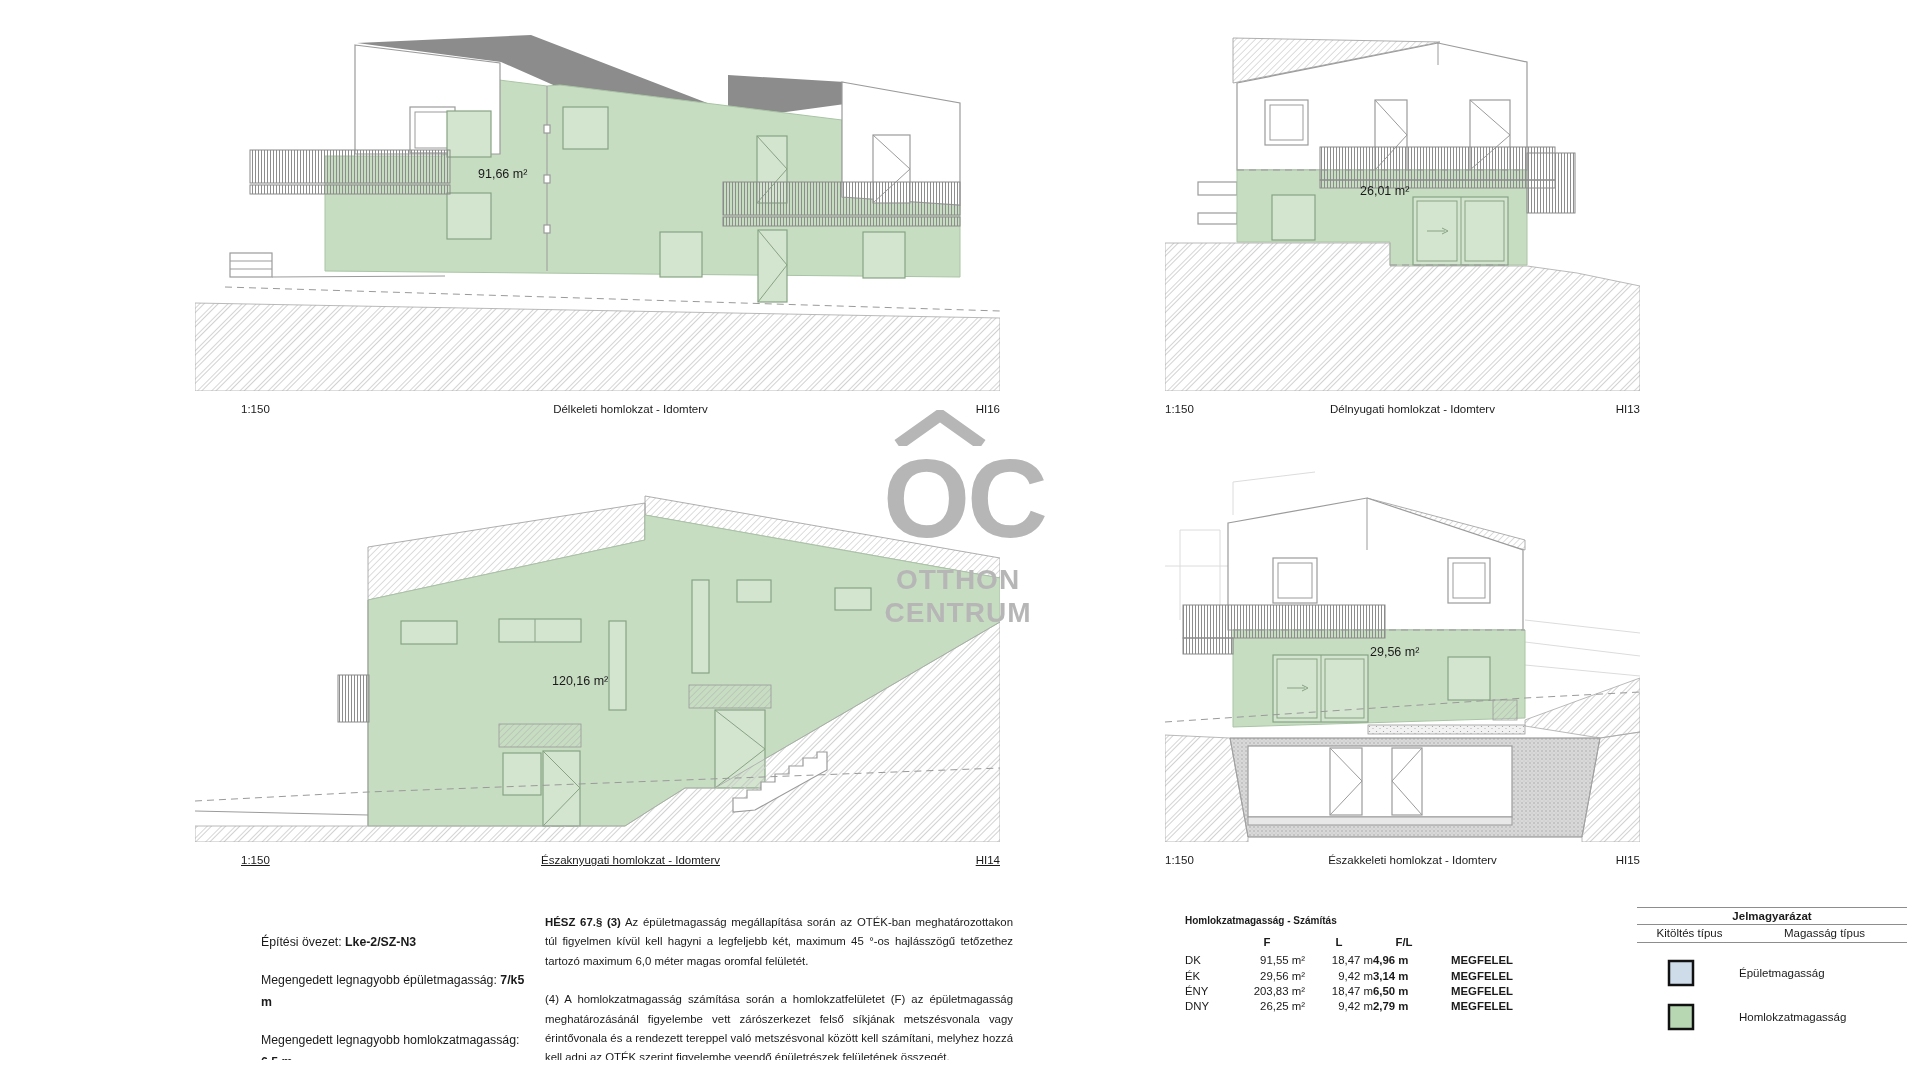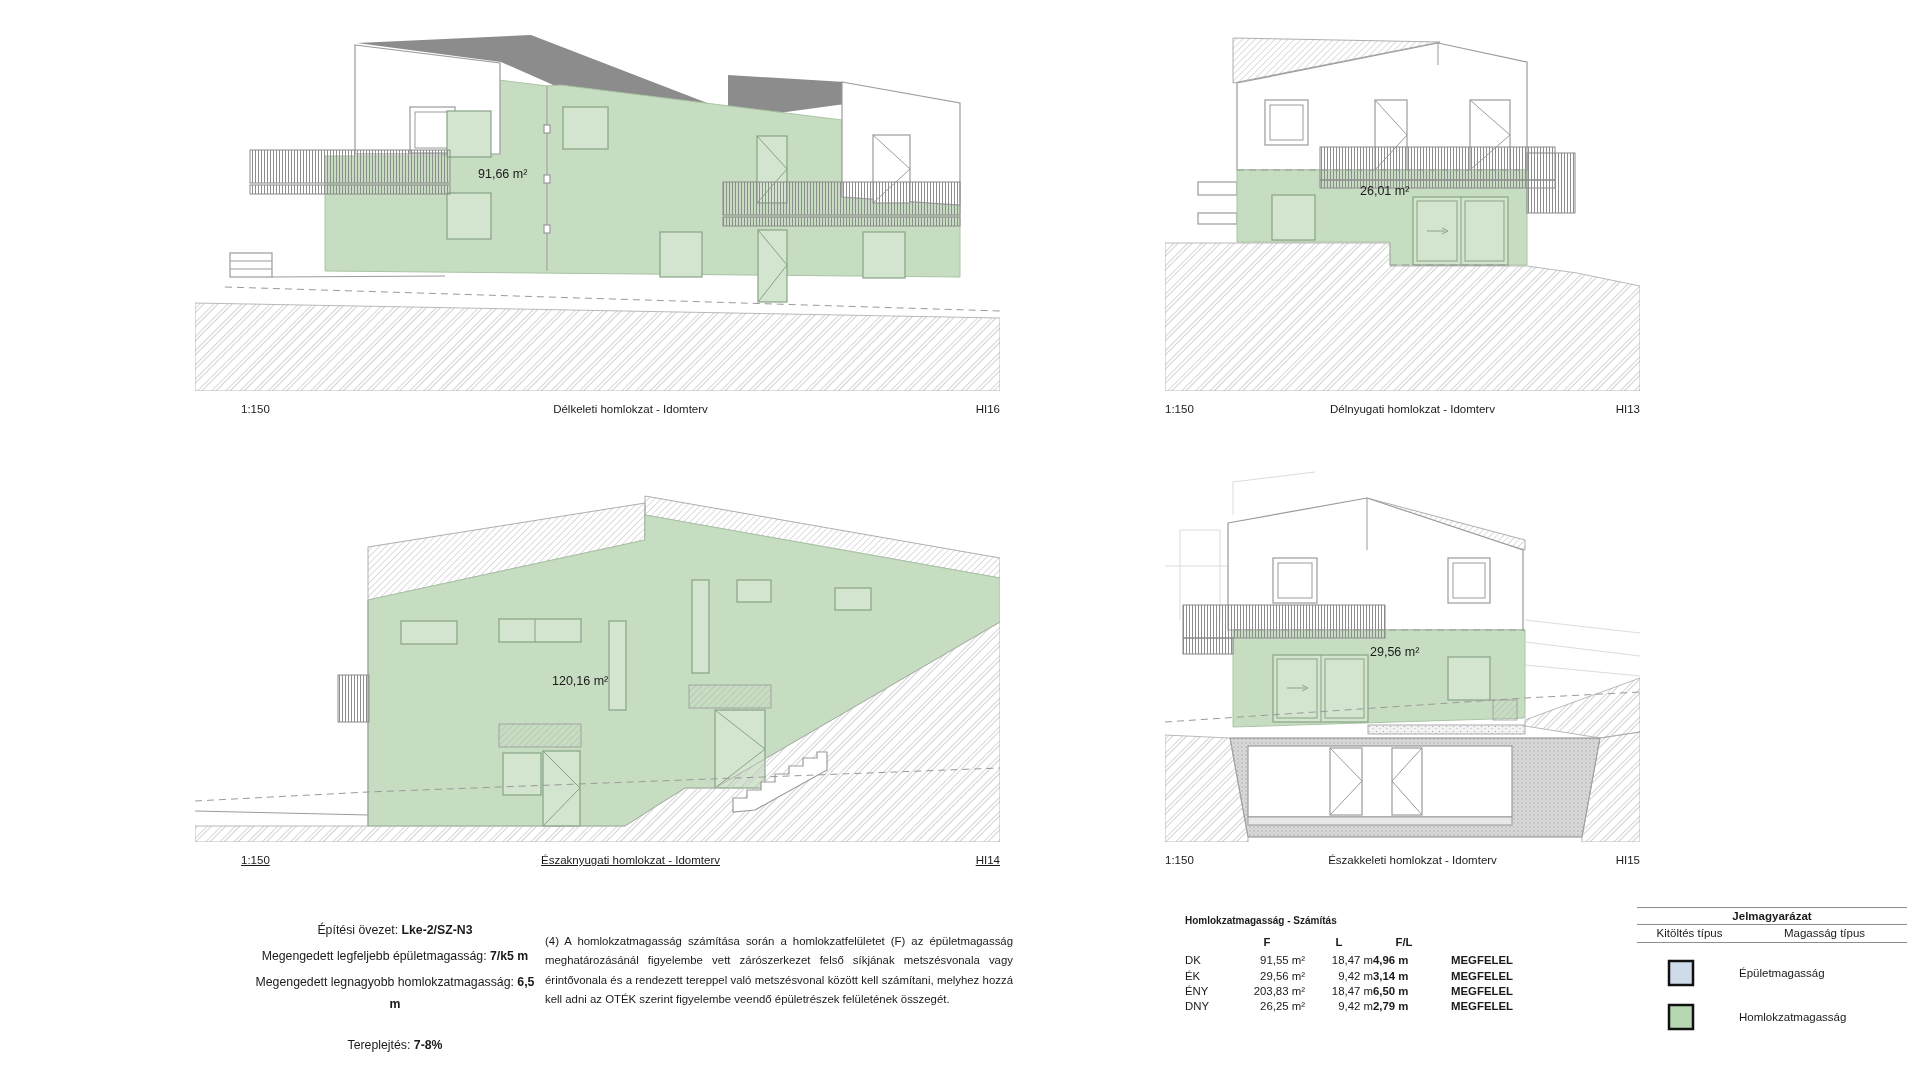--- a/index.html
+++ b/index.html
@@ -33,21 +33,21 @@
   
   .watermark{position:absolute;left:883px;top:410px;width:150px;text-align:center;
              color:#b6b6b6;z-index:6;line-height:1;}
   .wm-oc{font-size:112px;font-weight:bold;letter-spacing:-3px;line-height:0.92;margin-top:-2px;}
   .wm-l1,.wm-l2{font-size:28px;font-weight:bold;letter-spacing:1px;}
   .wm-l1{margin-top:16px;}
   .wm-l2{margin-top:5px;}
 
   
   .info{position:absolute;left:245px;top:915px;width:300px;font-size:12.3px;line-height:22px;}
-  .info p{margin:4px;text-align:center;}
+  .info p{margin:16px;}
   .info .slope{margin-top:19px;}
   .reg{position:absolute;left:545px;top:913px;width:468px;font-size:11.4px;line-height:19.4px;
        text-align:justify;}
   .reg p{margin:0;}
   .reg .p2{margin-top:19px;}
 
   .calc{position:absolute;left:1185px;top:915px;width:320px;}
   .calc-title{font-size:10px;font-weight:bold;margin-bottom:9px;}
   .calc-grid{display:grid;grid-template-columns:44px 76px 68px 62px 92px;
              font-size:11.4px;line-height:15.3px;}
@@ -295,29 +295,38 @@
       </g>
       <text class="lab" x="205" y="186">29,56 m²</text>
     </svg>
     <div class="cap">
       <span class="sc">1:150</span>
       <span class="ti">Északkeleti homlokzat - Idomterv</span>
       <span class="cd">HI15</span>
     </div>
   </div>
 
+  <div class="watermark">
+    <svg width="140" height="36" viewBox="0 0 140 36">
+      <path d="M10,35 L52,5 L94,35" fill="none" stroke="#b6b6b6" stroke-width="12"></path>
+    </svg>
+    <div class="wm-oc">OC</div>
+    <div class="wm-l1">OTTHON</div>
+    <div class="wm-l2">CENTRUM</div>
+  </div>
 
   <div class="info">
     <p><span>Építési övezet: </span><b>Lke-2/SZ-N3</b></p>
-    <p><span>Megengedett legfeljebb épületmagasság: </span><b>7/k5 m</b></p>
+    <p><span>Megengedett legnagyobb épületmagasság: </span><b>7/k5 m</b></p>
     <p><span>Megengedett legnagyobb homlokzatmagasság: </span><b>6,5 m</b></p>
     <p class="slope"><span>Tereplejtés: </span><b>7-8%</b></p>
   </div>
 
   <div class="reg">
+    <p><b>HÉSZ 67.§ (3)</b><span> Az épületmagasság megállapítása során az OTÉK-ban meghatározottakon túl figyelmen kívül kell  hagyni a legfeljebb két, maximum 45 °-os hajlásszögű tetőzethez tartozó maximum 6,0 méter magas oromfal felületét.</span></p>
     <p class="p2">(4) A homlokzatmagasság számítása során a homlokzatfelületet (F) az épületmagasság meghatározásánál figyelembe vett zárószerkezet felső síkjának metszésvonala vagy érintővonala és a rendezett tereppel való metszésvonal között kell számítani, melyhez hozzá kell adni az OTÉK szerint figyelembe veendő épületrészek felületének összegét.</p>
   </div>
 
   <div class="calc">
     <div class="calc-title">Homlokzatmagasság - Számítás</div>
     <div class="calc-grid">
       <div class="hd"></div>
       <div class="hd">F</div>
       <div class="hd">L</div>
       <div class="hd">F/L</div>

